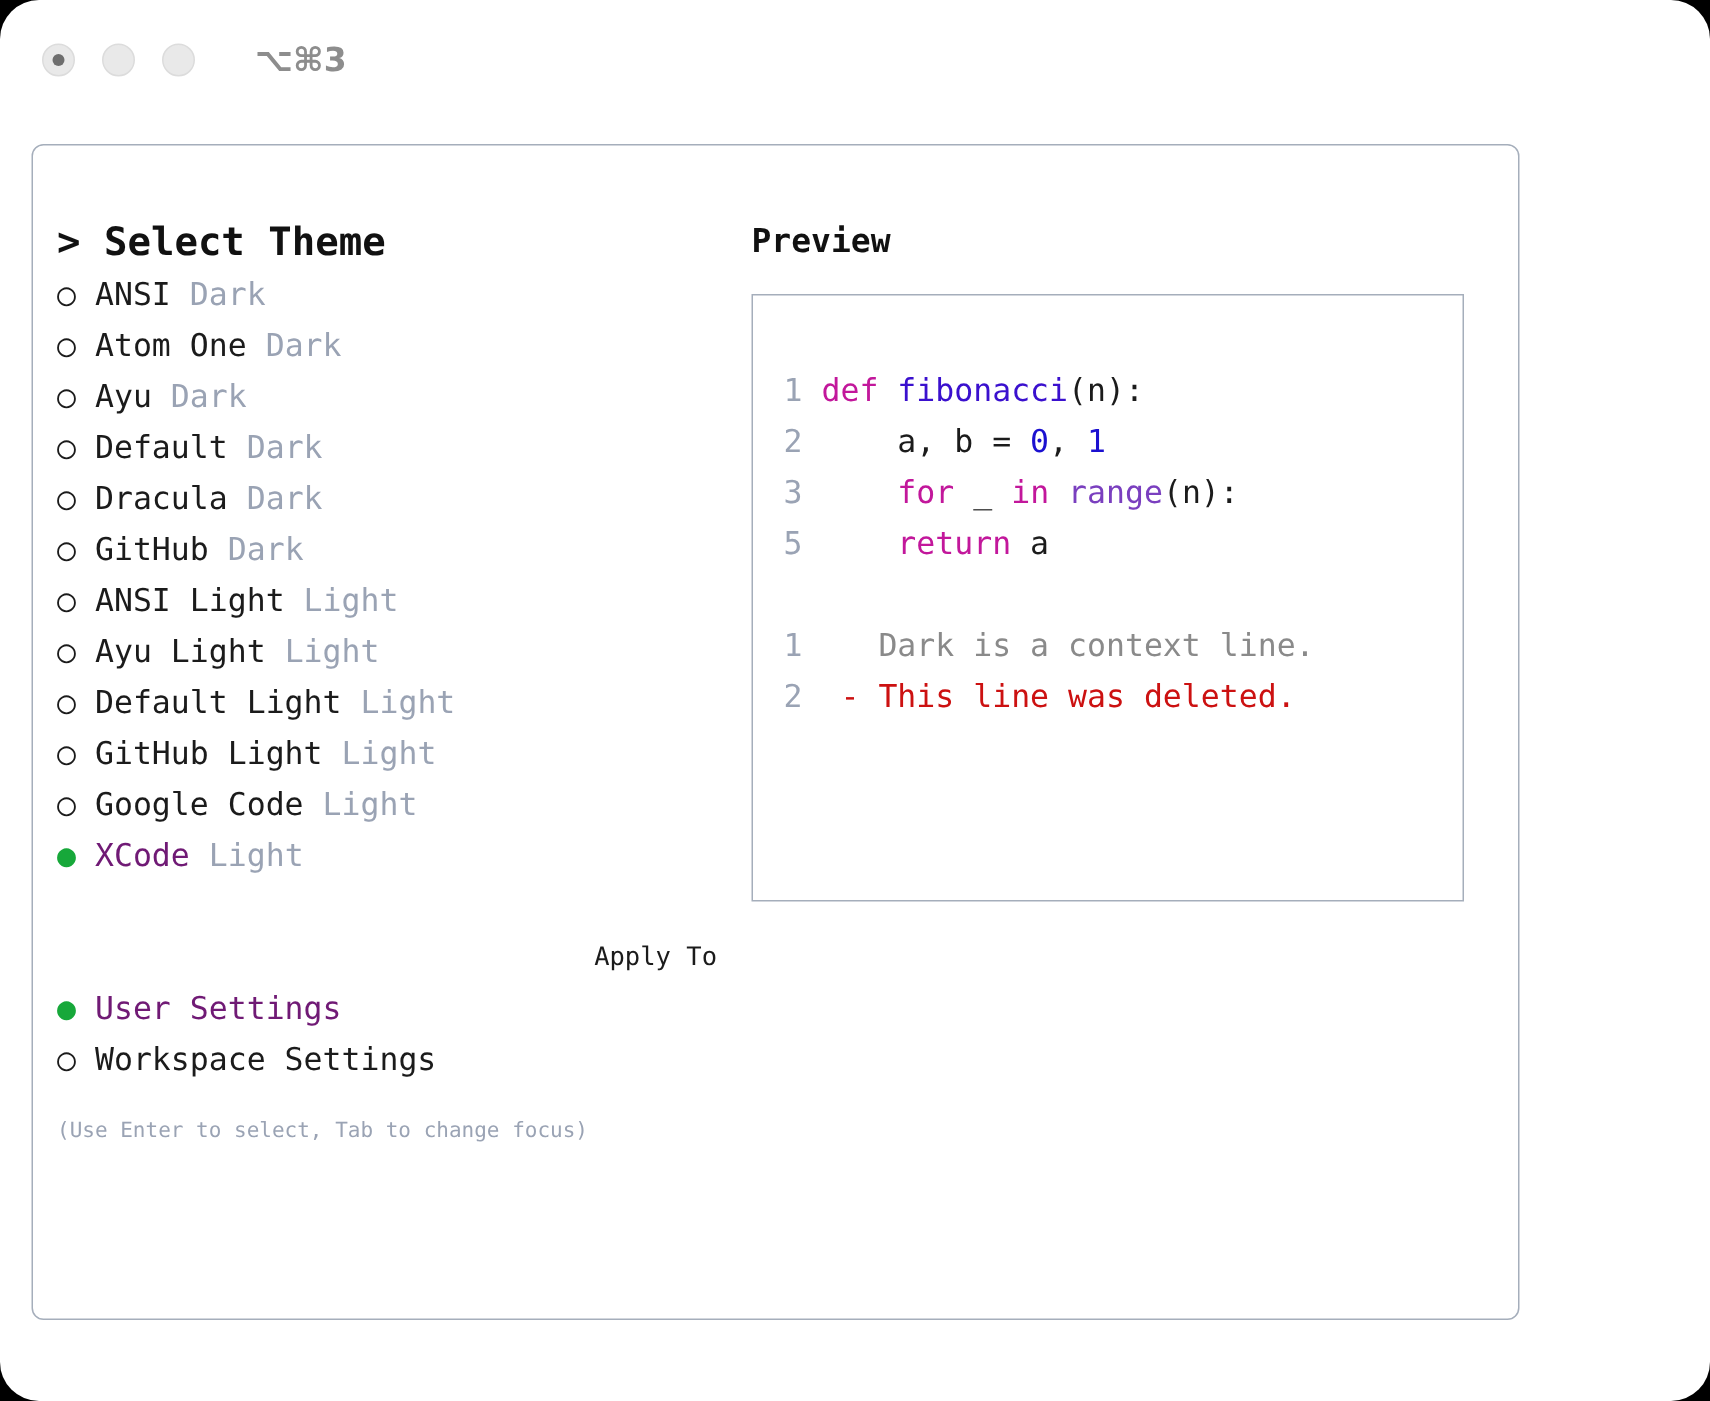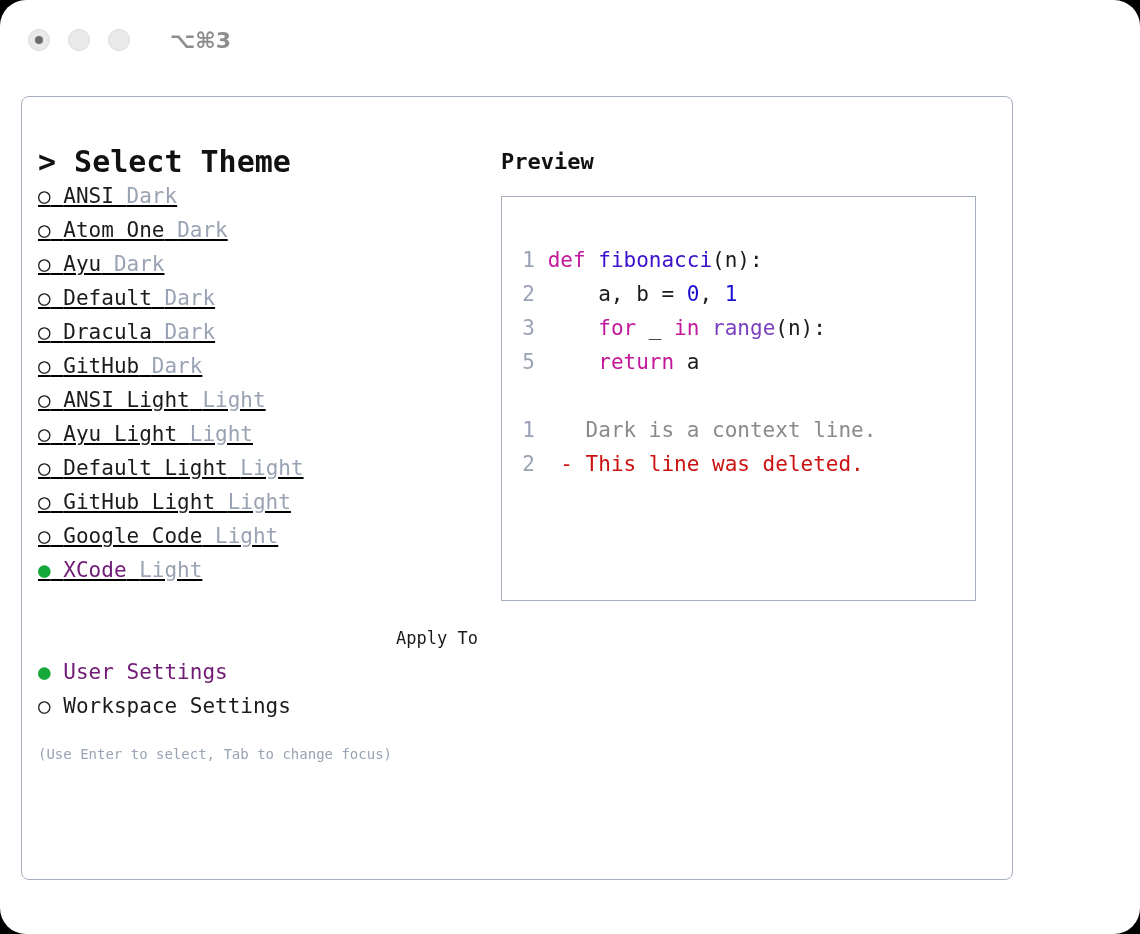--- a/index.html
+++ b/index.html
@@ -81,27 +81,27 @@
     height: 100%;
   }
   
   .left-col {
     position: absolute;
     left: 16px;
     top: 48px;
     width: 440px;
   }
   .heading {
-    font-size: 30px;
+    font-size: 26px;
     font-weight: bold;
     color: #111111;
     line-height: 34px;
     white-space: pre;
   }
-  .theme-list { margin-top: 0; text-decoration: underline; }
+  .theme-list { margin-top: 0; }
   .opt-row {
     font-size: 21px;
     line-height: 34px;
     color: #1b1b1b;
     white-space: pre;
   }
   .marker { color: #1b1b1b; }
   .marker.sel { color: #17a83a; }
   .opt-name.sel { color: #701a75; }
   .variant { color: #9aa3b4; }

